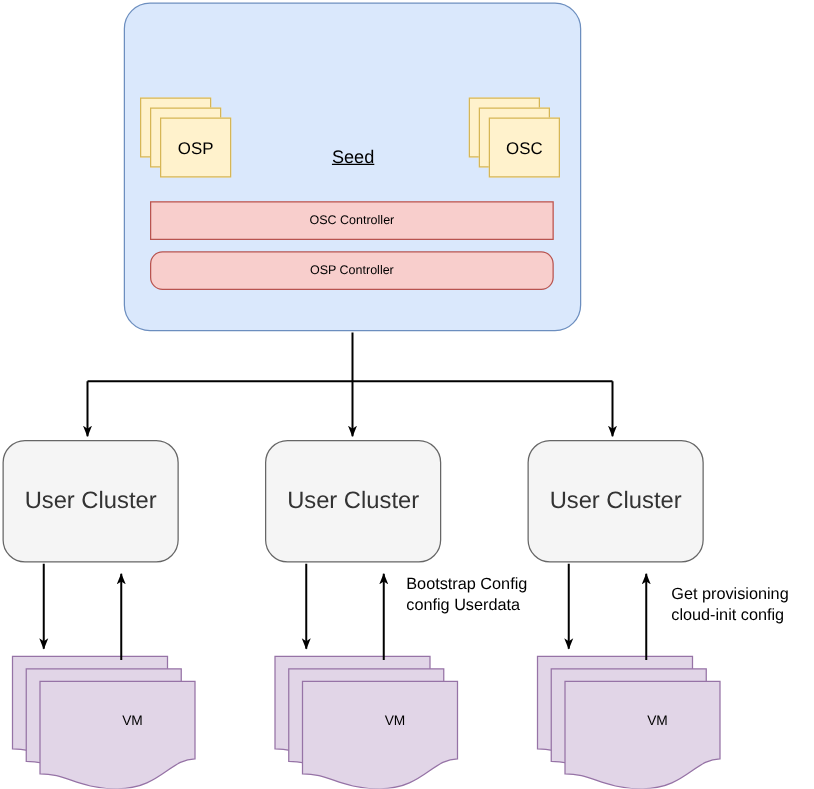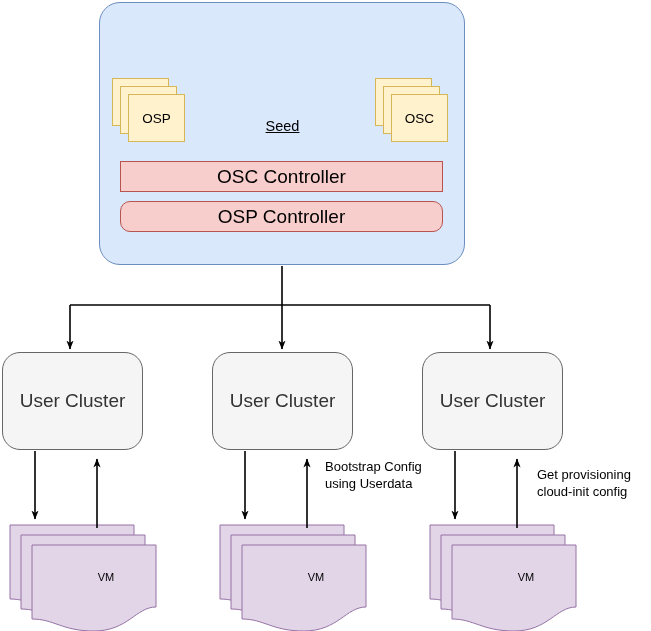--- a/index.html
+++ b/index.html
@@ -79,21 +79,21 @@
     position: absolute;
     left: 120px;
     width: 323px;
     height: 31px;
     background: #f8cecc;
     border: 1px solid #b85450;
     box-sizing: border-box;
     display: flex;
     align-items: center;
     justify-content: center;
-    font-size: 19px;
+    font-size: 10px;
     color: #000000;
   }
   #osc-controller { top: 161px; }
   #osp-controller { top: 201px; border-radius: 10px; }
 
   
   .user-cluster {
     position: absolute;
     top: 352px;
     width: 141px;
@@ -237,17 +237,17 @@
     <path d="M97,528 L97,459" stroke="#000000" stroke-width="1.6" fill="none" marker-end="url(#arrowhead)"></path>
 
     <path d="M245,451 L245,519" stroke="#000000" stroke-width="1.6" fill="none" marker-end="url(#arrowhead)"></path>
     <path d="M307,528 L307,459" stroke="#000000" stroke-width="1.6" fill="none" marker-end="url(#arrowhead)"></path>
 
     <path d="M455,451 L455,519" stroke="#000000" stroke-width="1.6" fill="none" marker-end="url(#arrowhead)"></path>
     <path d="M517,528 L517,459" stroke="#000000" stroke-width="1.6" fill="none" marker-end="url(#arrowhead)"></path>
   </svg>
 
   <div class="edge-label" id="label-bootstrap">Bootstrap Config
-using Userdata</div>
+config Userdata</div>
   <div class="edge-label" id="label-getprov">Get provisioning
 cloud-init config</div>
 
 </div>
 
 </body></html>

